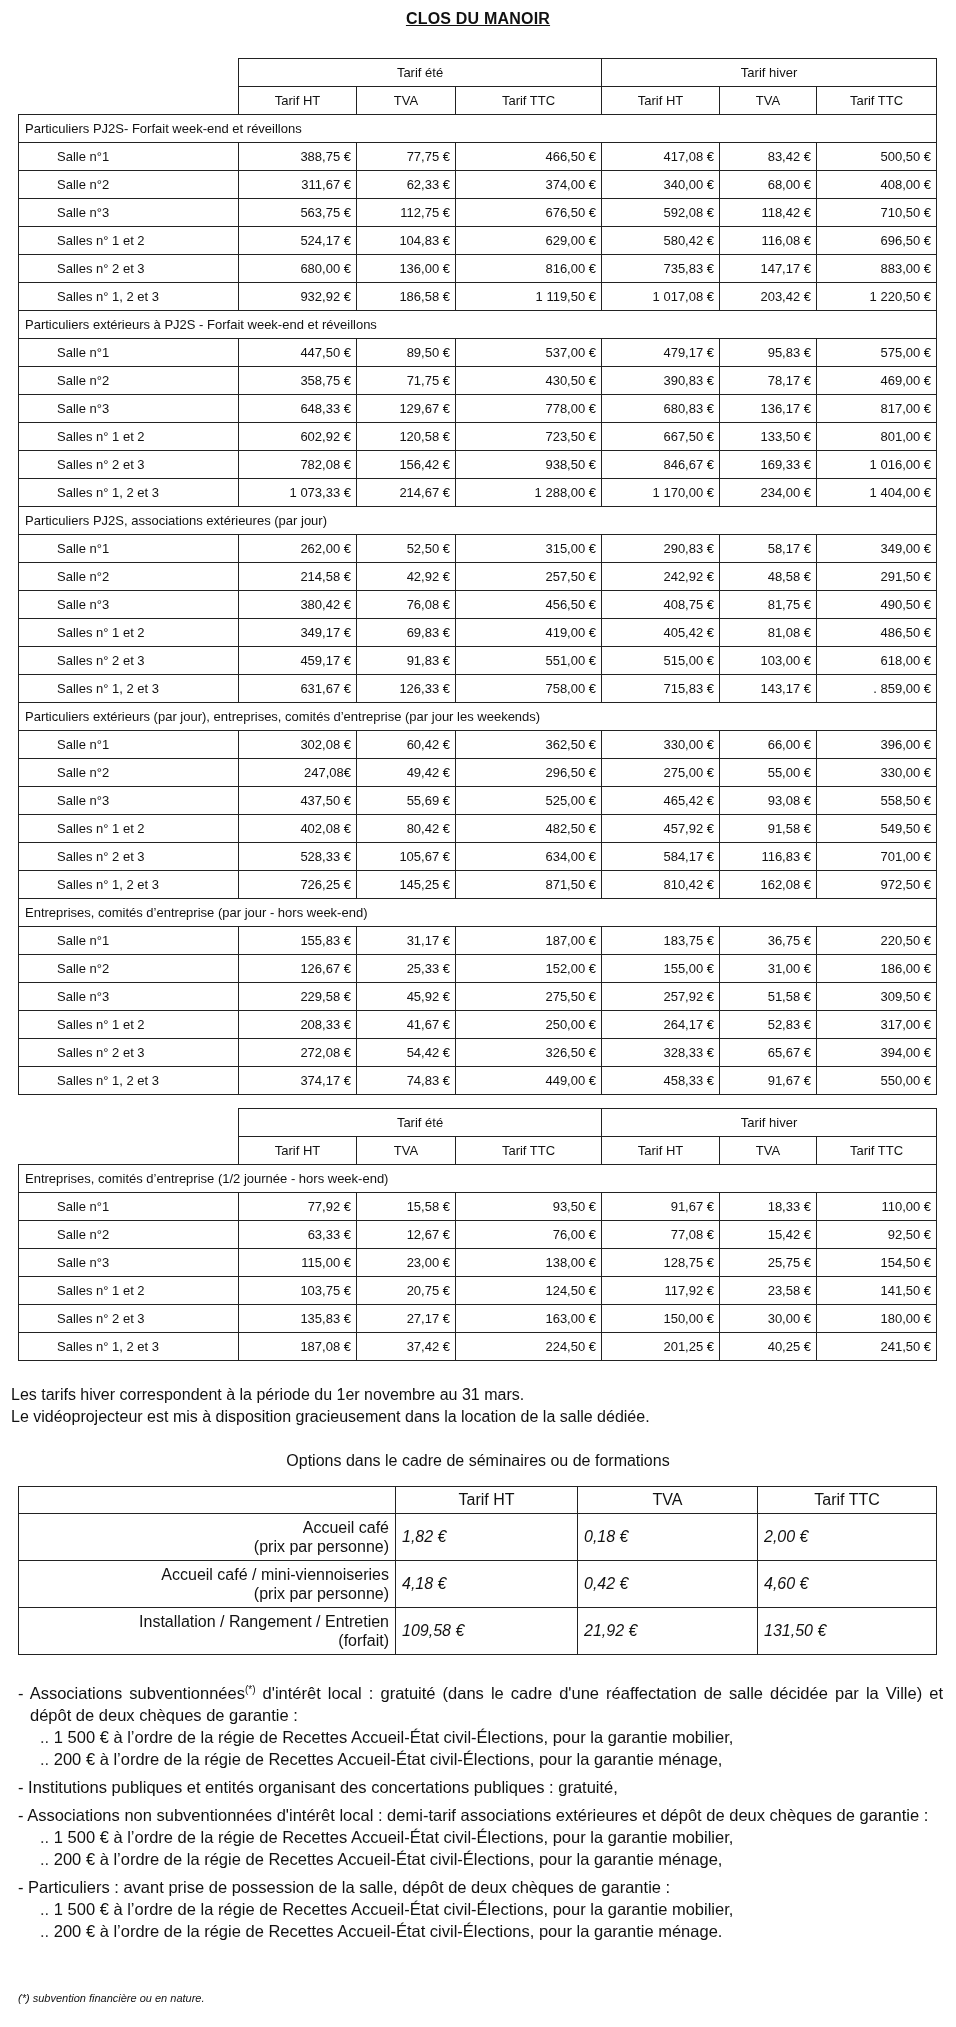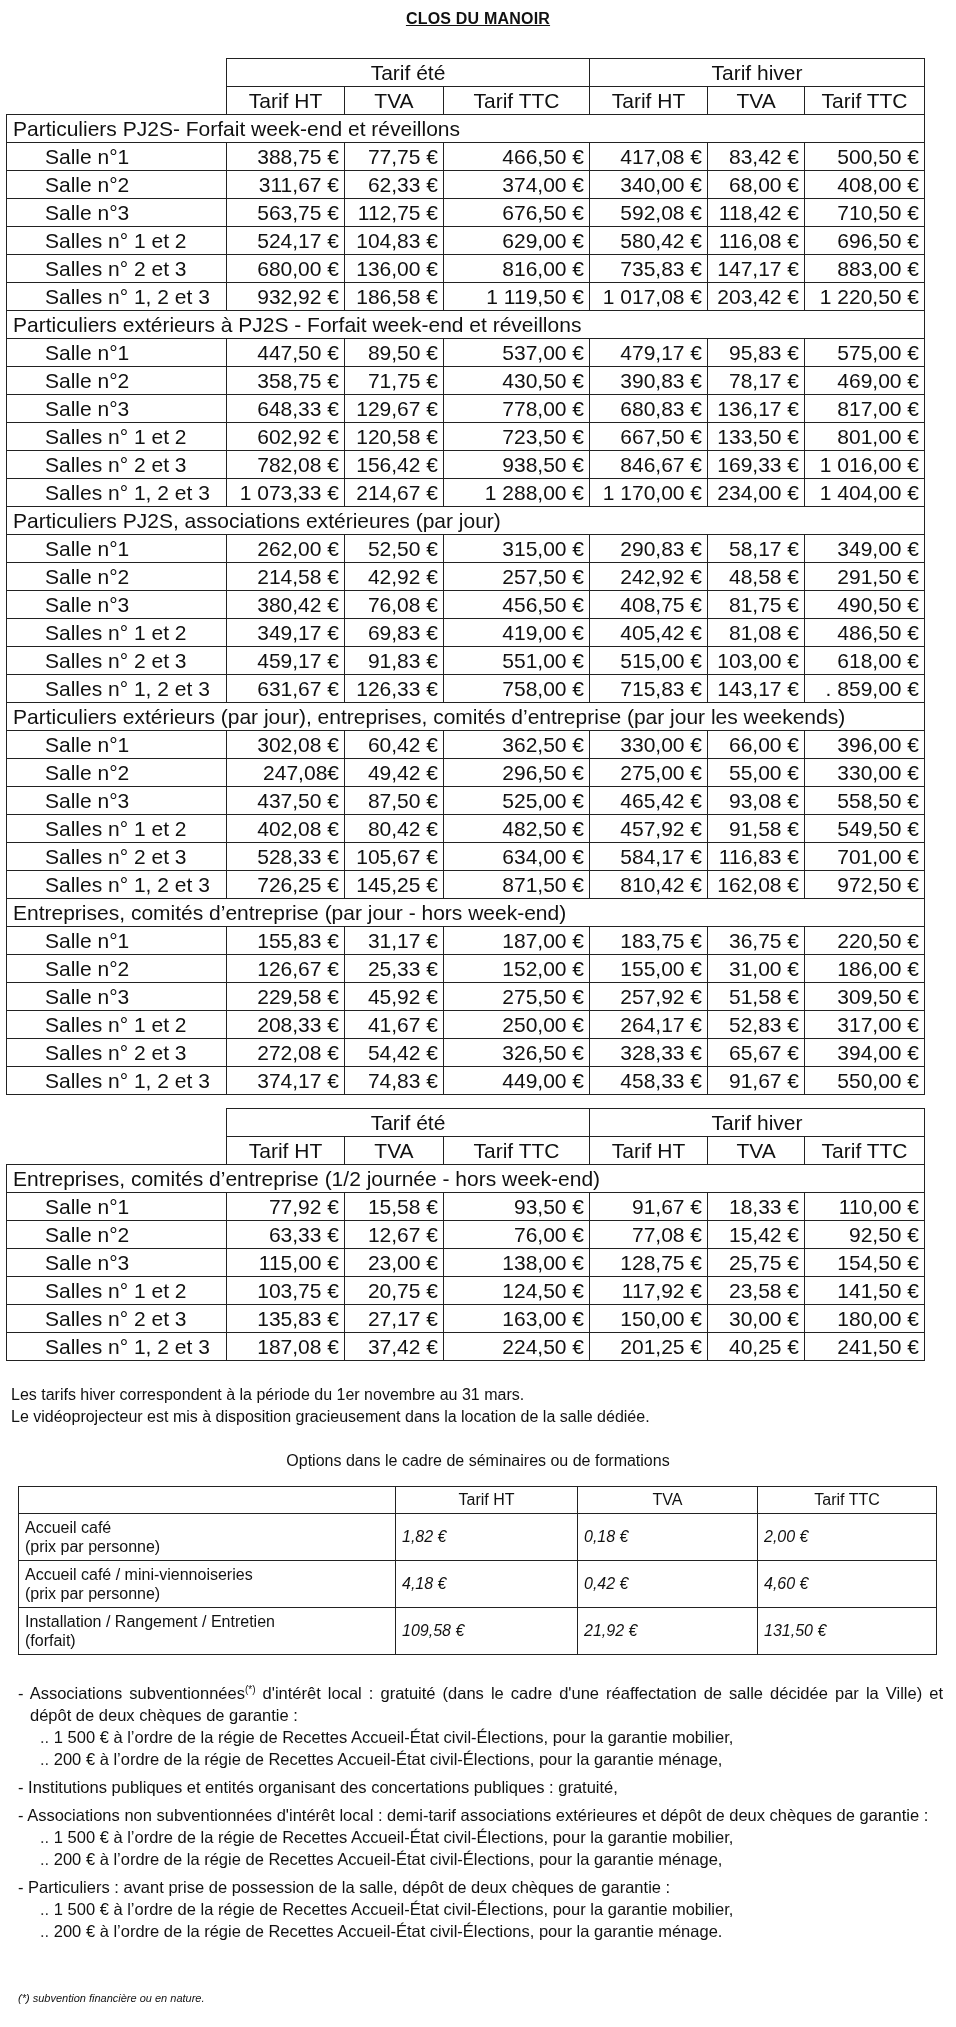--- a/index.html
+++ b/index.html
@@ -5,41 +5,41 @@
   html, body { margin: 0; padding: 0; background: #ffffff; }
   body {
     width: 956px; height: 2027px; position: relative; overflow: hidden;
     font-family: "Liberation Sans", sans-serif; color: #111;
   }
   .title {
     position: absolute; top: 10px; left: 0; width: 956px; text-align: center;
     font-weight: bold; font-size: 16px; text-decoration: underline; letter-spacing: 0.2px;
   }
   table.tarif {
-    position: absolute; left: 6px; width: 918px;
-    border-collapse: collapse; table-layout: fixed; font-size: 21px; border-radius: 10px;
+    position: absolute; left: 18px; width: 918px;
+    border-collapse: collapse; table-layout: fixed; font-size: 13px; border-radius: 10px;
   }
   table.tarif td, table.tarif th {
     border: 1.3px solid #222; padding: 0 4px; height: 27px; line-height: 27px;
     white-space: nowrap; overflow: hidden; font-weight: normal;
   }
   table.tarif th { text-align: center; }
   table.tarif td.blank { border: none; }
   table.tarif td.label { text-align: left; padding-right: 6px; padding-left: 38px; }
   table.tarif td.num { text-align: right; padding-right: 5px; }
   table.tarif td.section { text-align: left; padding-left: 6px; }
   #tbl1 { top: 58px; }
   #tbl2 { top: 1108px; }
   .note { position: absolute; left: 11px; font-size: 16px; }
   .options-title { position: absolute; top: 1444px; left: 0; width: 956px; text-align: center; font-size: 16px; margin-top: 8px; }
   table.opts {
     position: absolute; top: 1486px; left: 18px; width: 918px;
     border-collapse: collapse; table-layout: fixed; font-size: 16px;
   }
-  table.opts td, table.opts th { border: 1.3px solid #222; padding: 2px 6px; font-weight: normal; }
+  table.opts td, table.opts th { border: 1.3px solid #222; padding: 2px 6px; font-weight: normal; text-align: right; }
   table.opts th { height: 22px; text-align: center; }
   table.opts td { height: 42px; }
   table.opts td.num { text-align: left; padding-right: 8px; font-style: italic; }
   table.opts td.lbl { line-height: 19px; }
   .conditions { position: absolute; top: 1682px; left: 18px; width: 925px; font-size: 16.5px; line-height: 22px; }
   .cond-item { margin-bottom: 6px; }
   .cond-main { padding-left: 12px; text-indent: -12px; text-align: justify; }
   .cond-sub { padding-left: 22px; }
   .cond-sub::before { content: ".. "; color: #333; }
   sup { font-size: 10px; line-height: 0; }
@@ -265,21 +265,21 @@
         <td class="num">247,08€</td>
         <td class="num">49,42 €</td>
         <td class="num">296,50 €</td>
         <td class="num">275,00 €</td>
         <td class="num">55,00 €</td>
         <td class="num">330,00 €</td>
       </tr>
       <tr>
         <td class="label">Salle n°3</td>
         <td class="num">437,50 €</td>
-        <td class="num">87,50 €</td>
+        <td class="num">55,69 €</td>
         <td class="num">525,00 €</td>
         <td class="num">465,42 €</td>
         <td class="num">93,08 €</td>
         <td class="num">558,50 €</td>
       </tr>
       <tr>
         <td class="label">Salles n° 1 et 2</td>
         <td class="num">402,08 €</td>
         <td class="num">80,42 €</td>
         <td class="num">482,50 €</td>

